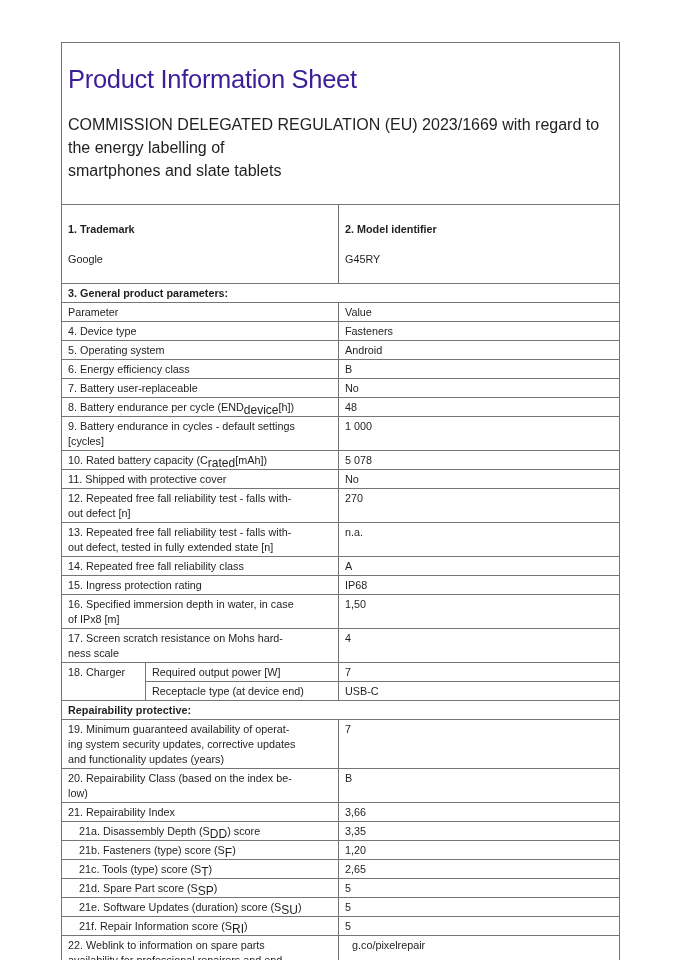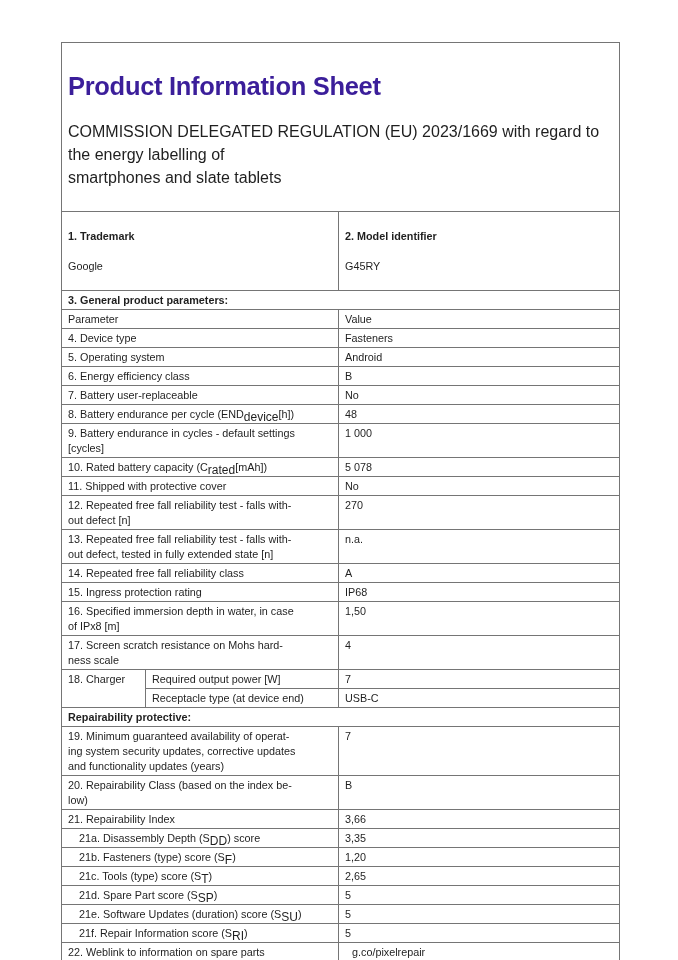--- a/index.html
+++ b/index.html
@@ -27,24 +27,24 @@
     font-size: 10.8px;
     line-height: 15px;
     vertical-align: top;
     white-space: pre-line;
     overflow: hidden;
   }
   tr.section-top td { border-top: 1.8px solid #3d3d3d; }
   .bold { font-weight: bold; margin-left: 17px; }
   .title-cell { padding: 6px 10px 7px 6px; }
   .doc-title {
-    margin: 7px 0 4px 0;
+    margin: 0 0 4px 0;
     font-size: 25.5px;
     line-height: 30px;
-    font-weight: bold;
+    font-weight: normal;
     letter-spacing: -0.3px;
     color: #3b1e9a;
     white-space: nowrap;
   }
   .doc-subtitle {
     font-size: 16px;
     line-height: 23px;
     white-space: pre-line;
   }
   .cell-label-bold { font-weight: bold; }

